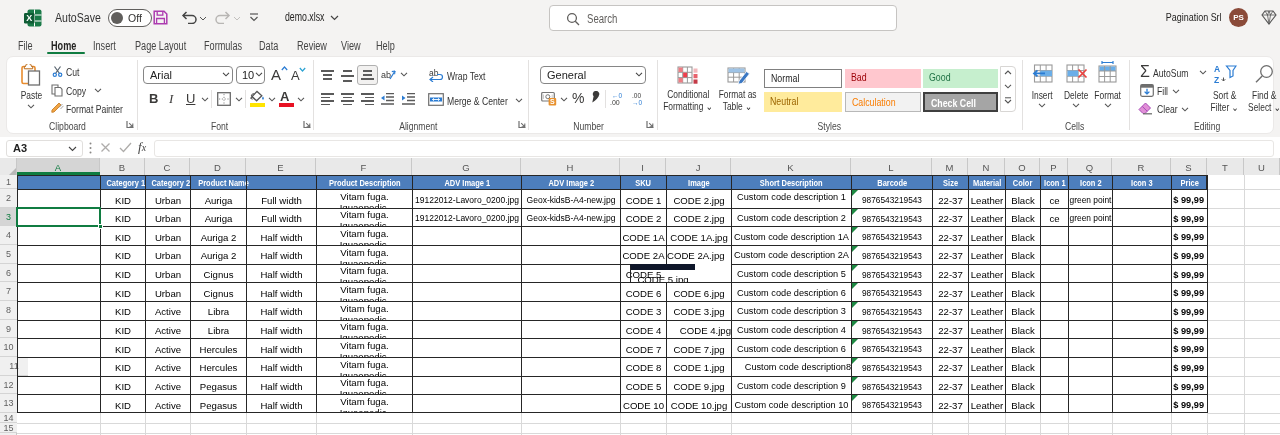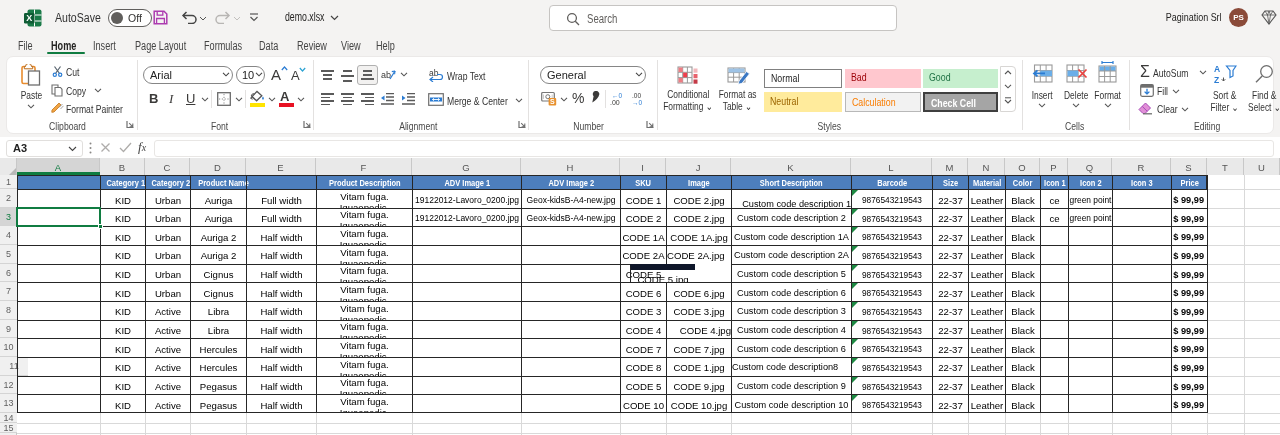--- a/index.html
+++ b/index.html
@@ -4,21 +4,21 @@
 html,body{width:1280px;height:435px;overflow:hidden}
 body{font-family:"Liberation Sans",sans-serif;background:#fff;position:relative;color:#333}
 .a{position:absolute}
 .ct{text-align:center}
 .lbl{font-size:10.5px;color:#494949;text-align:center}
 .rtx{font-size:10.5px;color:#333;white-space:nowrap}
 .sx{display:inline-block;transform:scaleX(0.82);transform-origin:0 50%;white-space:nowrap}
 .sxc{display:inline-block;transform:scaleX(0.8);transform-origin:50% 50%;white-space:nowrap}
 .sxr{display:inline-block;transform:scaleX(0.78);transform-origin:100% 50%;white-space:nowrap}
 .sep{width:1px;background:#e3e1e0;top:60px;height:70px}
-.combo{background:#fff;border:1px solid #868686;border-radius:9px;font-size:11px;color:#222}
+.combo{background:#fff;border:1px solid #868686;border-radius:4px;font-size:11px;color:#222}
 svg{display:block}
 </style></head><body>
 
 <div class="a" style="left:0;top:0;width:1280px;height:36px;background:#f4f3f2"></div>
 <div class="a" style="left:24px;top:9px;width:18px;height:18px">
 <svg width="18" height="18" viewBox="0 0 18 18">
 <rect x="3.5" y="0.5" width="14" height="17" rx="2" fill="#1a7a48"></rect>
 <path d="M10.5 0.5 V17.5 M3.5 6 H17.5 M3.5 12 H17.5" stroke="#ffffff" stroke-width="1"></path>
 <rect x="0" y="4" width="10.5" height="10.5" rx="1.2" fill="#0f5c35"></rect>
 <text x="5.2" y="12.2" font-size="9" font-weight="bold" fill="#fff" text-anchor="middle" font-family="Liberation Sans">X</text>
@@ -639,21 +639,21 @@
 <div class="a" style="left:521px;top:189.0px;width:99px;height:18.66px;border-left:1px solid #262626;border-top:1px solid #262626;overflow:hidden;position:absolute">
     <div style="font-size:8.5px;color:#000;text-align:center;padding-top:4.5px;white-space:nowrap">Geox-kidsB-A4-new.jpg</div>
   </div>
 <div class="a" style="left:620px;top:189.0px;width:46px;height:18.66px;border-left:1px solid #262626;border-top:1px solid #262626;overflow:hidden;position:absolute">
     <div style="font-size:9.6px;color:#000;text-align:center;padding-top:4.5px;white-space:nowrap">CODE 1</div>
   </div>
 <div class="a" style="left:666px;top:189.0px;width:65px;height:18.66px;border-left:1px solid #262626;border-top:1px solid #262626;overflow:hidden;position:absolute">
     <div style="font-size:9.6px;color:#000;text-align:center;padding-top:4.5px;white-space:nowrap">CODE 2.jpg</div>
   </div>
 <div class="a" style="left:731px;top:189.0px;width:120px;height:18.66px;border-left:1px solid #262626;border-top:1px solid #262626;overflow:hidden;position:absolute">
-    <div style="font-size:9.2px;color:#000;text-align:right;padding-top:9px;white-space:nowrap">Custom code description 1</div>
+    <div style="font-size:9.2px;color:#000;text-align:center;padding-top:2px;white-space:nowrap">Custom code description 1</div>
   </div>
 <div class="a" style="left:851px;top:189.0px;width:81px;height:18.66px;border-left:1px solid #262626;border-top:1px solid #262626;overflow:hidden;position:absolute">
     <svg style="position:absolute;left:0;top:0" width="6" height="6" viewBox="0 0 6 6">
       <path d="M0 0 H6 L0 6 z" fill="#1e8a43"></path>
     </svg>
     <div style="font-size:8.3px;color:#000;text-align:center;padding-top:5px;white-space:nowrap">9876543219543</div>
   </div>
 <div class="a" style="left:932px;top:189.0px;width:36px;height:18.66px;border-left:1px solid #262626;border-top:1px solid #262626;overflow:hidden;position:absolute">
     <div style="font-size:9.6px;color:#000;text-align:center;padding-top:4.5px;white-space:nowrap">22-37</div>
   </div>
@@ -1083,21 +1083,21 @@
   </div>
 <div class="a" style="left:412px;top:356.94px;width:109px;height:18.66px;border-left:1px solid #262626;border-top:1px solid #262626;overflow:hidden;position:absolute"></div>
 <div class="a" style="left:521px;top:356.94px;width:99px;height:18.66px;border-left:1px solid #262626;border-top:1px solid #262626;overflow:hidden;position:absolute"></div>
 <div class="a" style="left:620px;top:356.94px;width:46px;height:18.66px;border-left:1px solid #262626;border-top:1px solid #262626;overflow:hidden;position:absolute">
     <div style="font-size:9.6px;color:#000;text-align:center;padding-top:4.5px;white-space:nowrap">CODE 8</div>
   </div>
 <div class="a" style="left:666px;top:356.94px;width:65px;height:18.66px;border-left:1px solid #262626;border-top:1px solid #262626;overflow:hidden;position:absolute">
     <div style="font-size:9.6px;color:#000;text-align:center;padding-top:4.5px;white-space:nowrap">CODE 1.jpg</div>
   </div>
 <div class="a" style="left:731px;top:356.94px;width:120px;height:18.66px;border-left:1px solid #262626;border-top:1px solid #262626;overflow:hidden;position:absolute">
-    <div style="font-size:9.2px;color:#000;text-align:left;padding-top:4.5px;white-space:nowrap">Custom code description8</div>
+    <div style="font-size:9.2px;color:#000;text-align:right;padding-top:4.5px;white-space:nowrap">Custom code description8</div>
   </div>
 <div class="a" style="left:851px;top:356.94px;width:81px;height:18.66px;border-left:1px solid #262626;border-top:1px solid #262626;overflow:hidden;position:absolute">
     <svg style="position:absolute;left:0;top:0" width="6" height="6" viewBox="0 0 6 6">
       <path d="M0 0 H6 L0 6 z" fill="#1e8a43"></path>
     </svg>
     <div style="font-size:8.3px;color:#000;text-align:center;padding-top:5px;white-space:nowrap">9876543219543</div>
   </div>
 <div class="a" style="left:932px;top:356.94px;width:36px;height:18.66px;border-left:1px solid #262626;border-top:1px solid #262626;overflow:hidden;position:absolute">
     <div style="font-size:9.6px;color:#000;text-align:center;padding-top:4.5px;white-space:nowrap">22-37</div>
   </div>

